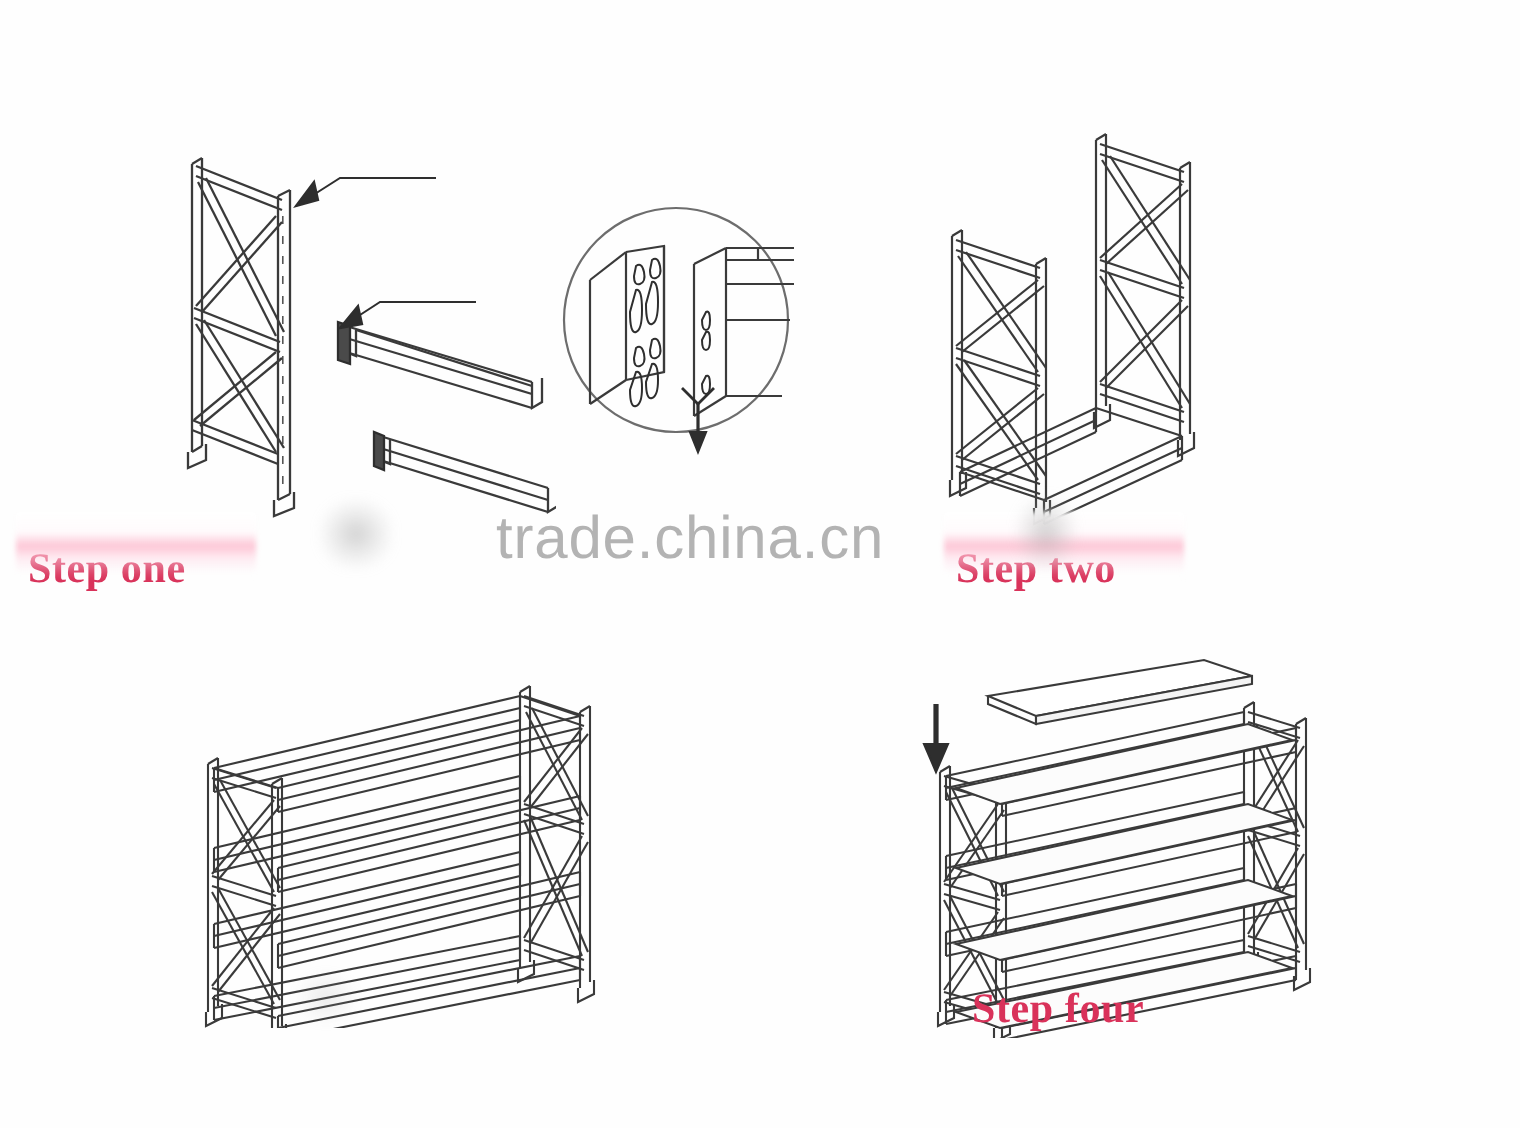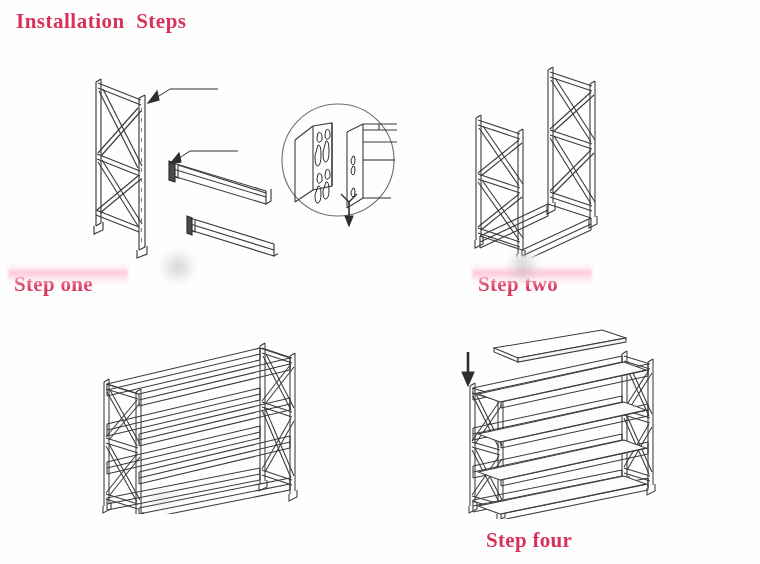--- a/index.html
+++ b/index.html
@@ -94,21 +94,20 @@
     filter: blur(3px);
   }
 
   svg { display: block; }
 </style>
 </head>
 <body>
 
 <div id="page">
 
-  <div id="page-title">Installation  Steps</div>
 
   <div class="step-panel" style="left:78px; top:58px; width:200px; height:215px;">
     <svg class="step-figure" width="200" height="215" viewBox="0 0 200 215">
       <g fill="none" stroke="#3a3a3a" stroke-width="1.15" stroke-linejoin="miter">
 
         <path d="M18,24 L18,168"></path>
         <path d="M23,21 L23,165"></path>
         <path d="M18,24 L23,21"></path>
         <path d="M18,168 L23,165"></path>
 
@@ -512,19 +511,20 @@
 
         <path d="M42,24 L150,6 L174,14 L66,34 Z" fill="#ffffff" stroke="#3a3a3a"></path>
         <path d="M42,24 L42,28 L66,38 L66,34" stroke="#3a3a3a"></path>
         <path d="M66,34 L174,14 L174,18 L66,38 Z" fill="#f4f4f4" stroke="#3a3a3a"></path>
 
         <path d="M16,28 L16,56" stroke="#2e2e2e" stroke-width="2.6"></path>
         <path d="M10,48 L16,62 L22,48 Z" fill="#2e2e2e" stroke="#2e2e2e"></path>
       </g>
     </svg>
   </div>
-  <div class="step-label" style="left:486px; top:528px;">Step four</div>
-
+  <div class="step-label" style="left:486px; top:492px;">Step four</div>
+
+  <div id="watermark">trade.china.cn</div>
   <div class="smudge" style="left:160px; top:250px; width:36px; height:34px;"></div>
   <div class="smudge" style="left:508px; top:248px; width:30px; height:36px;"></div>
   <div class="smudge" style="left:148px; top:486px; width:30px; height:26px; opacity:0.45;"></div>
 
 </div>
 
 </body></html>

